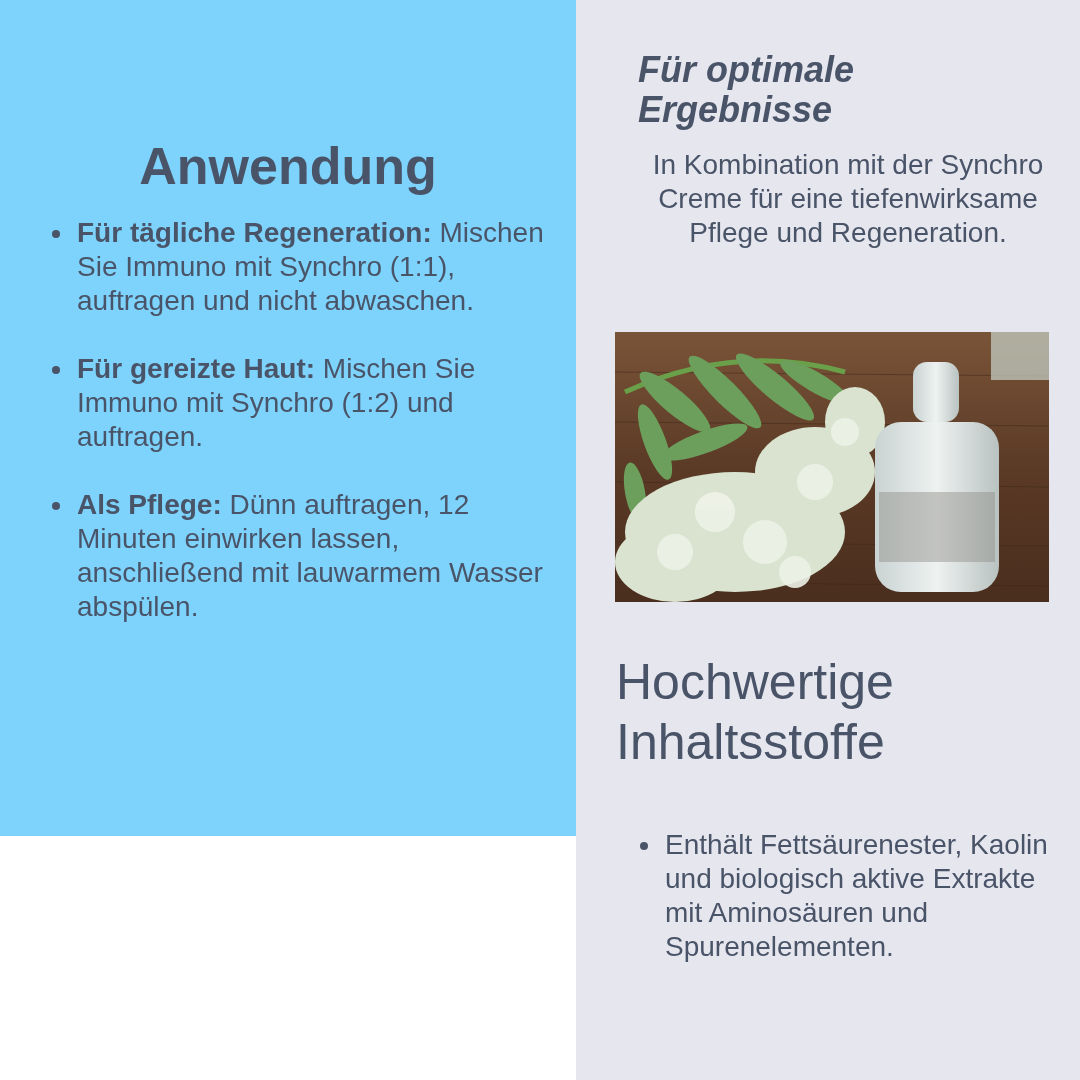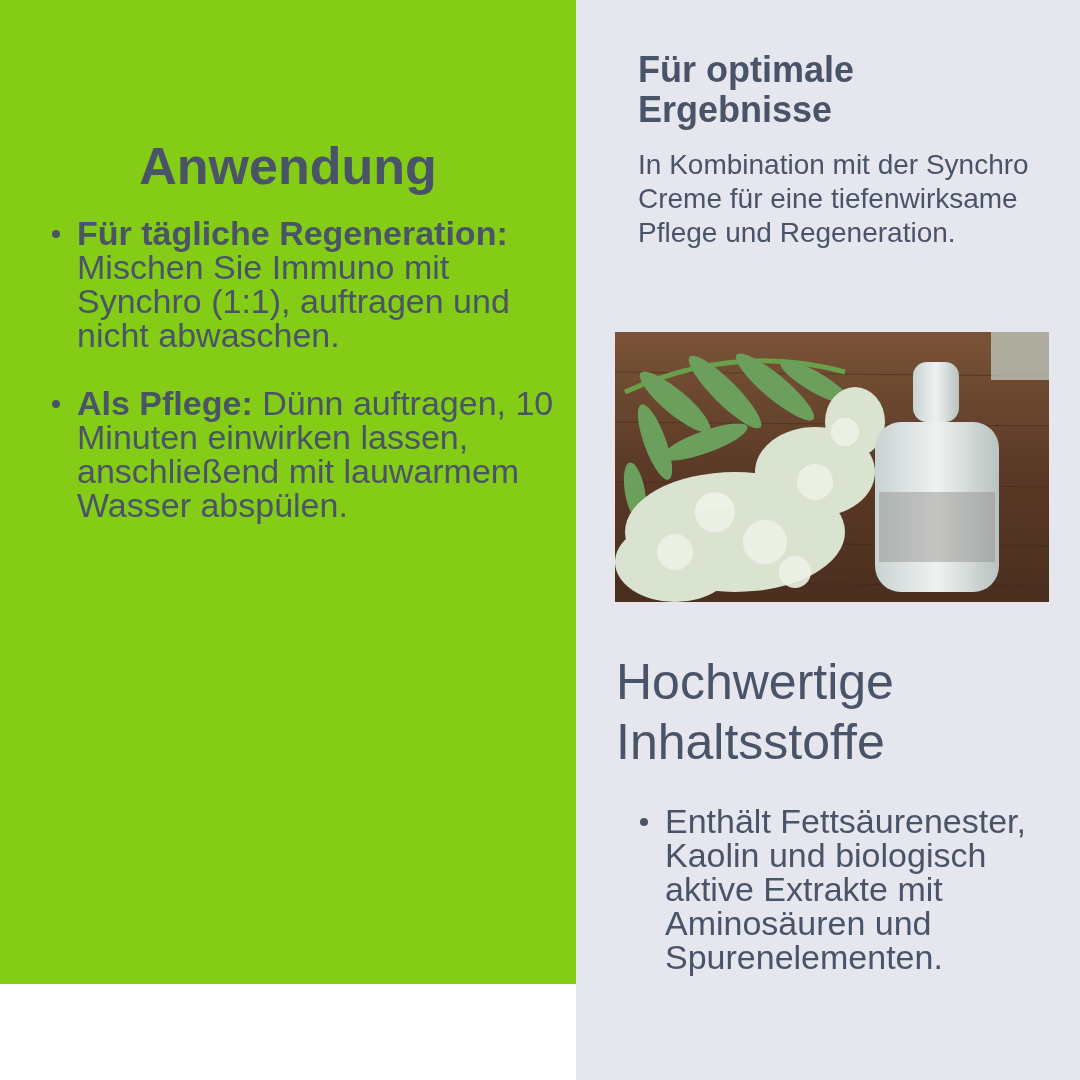--- a/index.html
+++ b/index.html
@@ -3,70 +3,73 @@
 <meta charset="utf-8">
 <style>
   html, body { margin: 0; padding: 0; }
   body {
     width: 1080px; height: 1080px; overflow: hidden;
     font-family: "Liberation Sans", "DejaVu Sans", sans-serif;
     color: #4a5468;
     position: relative;
   }
   .left {
-    position: absolute; left: 0; top: 0; width: 576px; height: 984px;
-    background: #84cc16;
+    position: absolute; left: 0; top: 0; width: 576px; height: 836px;
+    background: #7dd3fc;
   }
   .right {
     position: absolute; left: 576px; top: 0; width: 504px; height: 1080px;
     background: #e6e7ee;
   }
   .h-anwendung {
     position: absolute; left: 0; top: 136px; width: 576px;
     text-align: center; font-weight: bold; font-size: 52px; line-height: 60px;
     margin: 0; color: #4a5468;
   }
   .usage-list { position: absolute; left: 48px; top: 216px; width: 510px; margin: 0; padding: 0; list-style: none; }
-  .usage-item { position: relative; padding-left: 29px; font-size: 34px; line-height: 34px; margin: 0 0 34px 0; }
+  .usage-item { position: relative; padding-left: 29px; font-size: 28px; line-height: 34px; margin: 0 0 34px 0; }
   .bullet {
     position: absolute; left: 4px; top: 14px; width: 8px; height: 8px; border-radius: 50%;
     background: #4a5468;
   }
   .usage-item b { font-weight: bold; }
 
   .h-optimal {
     position: absolute; left: 638px; top: 50px; width: 420px; margin: 0;
-    font-size: 36px; line-height: 40px; font-weight: bold; color: #4a5468;
+    font-size: 36px; line-height: 40px; font-weight: bold; color: #4a5468; font-style: italic;
   }
   .p-optimal {
     position: absolute; left: 638px; top: 148px; width: 420px; margin: 0;
-    font-size: 28px; line-height: 34px; color: #4a5468;
+    font-size: 28px; line-height: 34px; color: #4a5468; text-align: center;
   }
   .photo {
     position: absolute; left: 615px; top: 332px; width: 434px; height: 270px;
     overflow: hidden; background: #5a3a28;
   }
   .h-inhalt {
     position: absolute; left: 616px; top: 652px; width: 450px; margin: 0;
     font-size: 50px; line-height: 60px; font-weight: normal; color: #4a5468;
   }
-  .ingredients { position: absolute; left: 636px; top: 804px; width: 440px; margin: 0; padding: 0; list-style: none; }
+  .ingredients { position: absolute; left: 636px; top: 828px; width: 440px; margin: 0; padding: 0; list-style: none; }
   .ingredients .usage-item { padding-left: 29px; }
 </style>
 </head>
 <body>
 
 <div class="left">
   <h1 class="h-anwendung">Anwendung</h1>
   <ul class="usage-list">
     <li class="usage-item">
       <span class="bullet"></span><b>Für tägliche Regeneration:</b><span> Mischen Sie Immuno mit Synchro (1:1), auftragen und nicht abwaschen.</span>
     </li>
     <li class="usage-item">
-      <span class="bullet"></span><b>Als Pflege:</b><span> Dünn auftragen, 10 Minuten einwirken lassen, anschließend mit lauwarmem Wasser abspülen.</span>
+      <span class="bullet"></span><b>Für gereizte Haut:</b><span> Mischen Sie Immuno mit Synchro (1:2) und auftragen.</span>
+    </li>
+    <li class="usage-item">
+      <span class="bullet"></span><b>Als Pflege:</b><span> Dünn auftragen, 12 Minuten einwirken lassen, anschließend mit lauwarmem Wasser abspülen.</span>
     </li>
   </ul>
 </div>
 
 <div class="right"></div>
 
 <h2 class="h-optimal">Für optimale Ergebnisse</h2>
 <p class="p-optimal">In Kombination mit der Synchro Creme für eine tiefenwirksame Pflege und Regeneration.</p>
 
 <div class="photo" title="Baldrianblüten mit grünen Blättern und Glasflasche mit klarer Flüssigkeit auf Holztisch">

